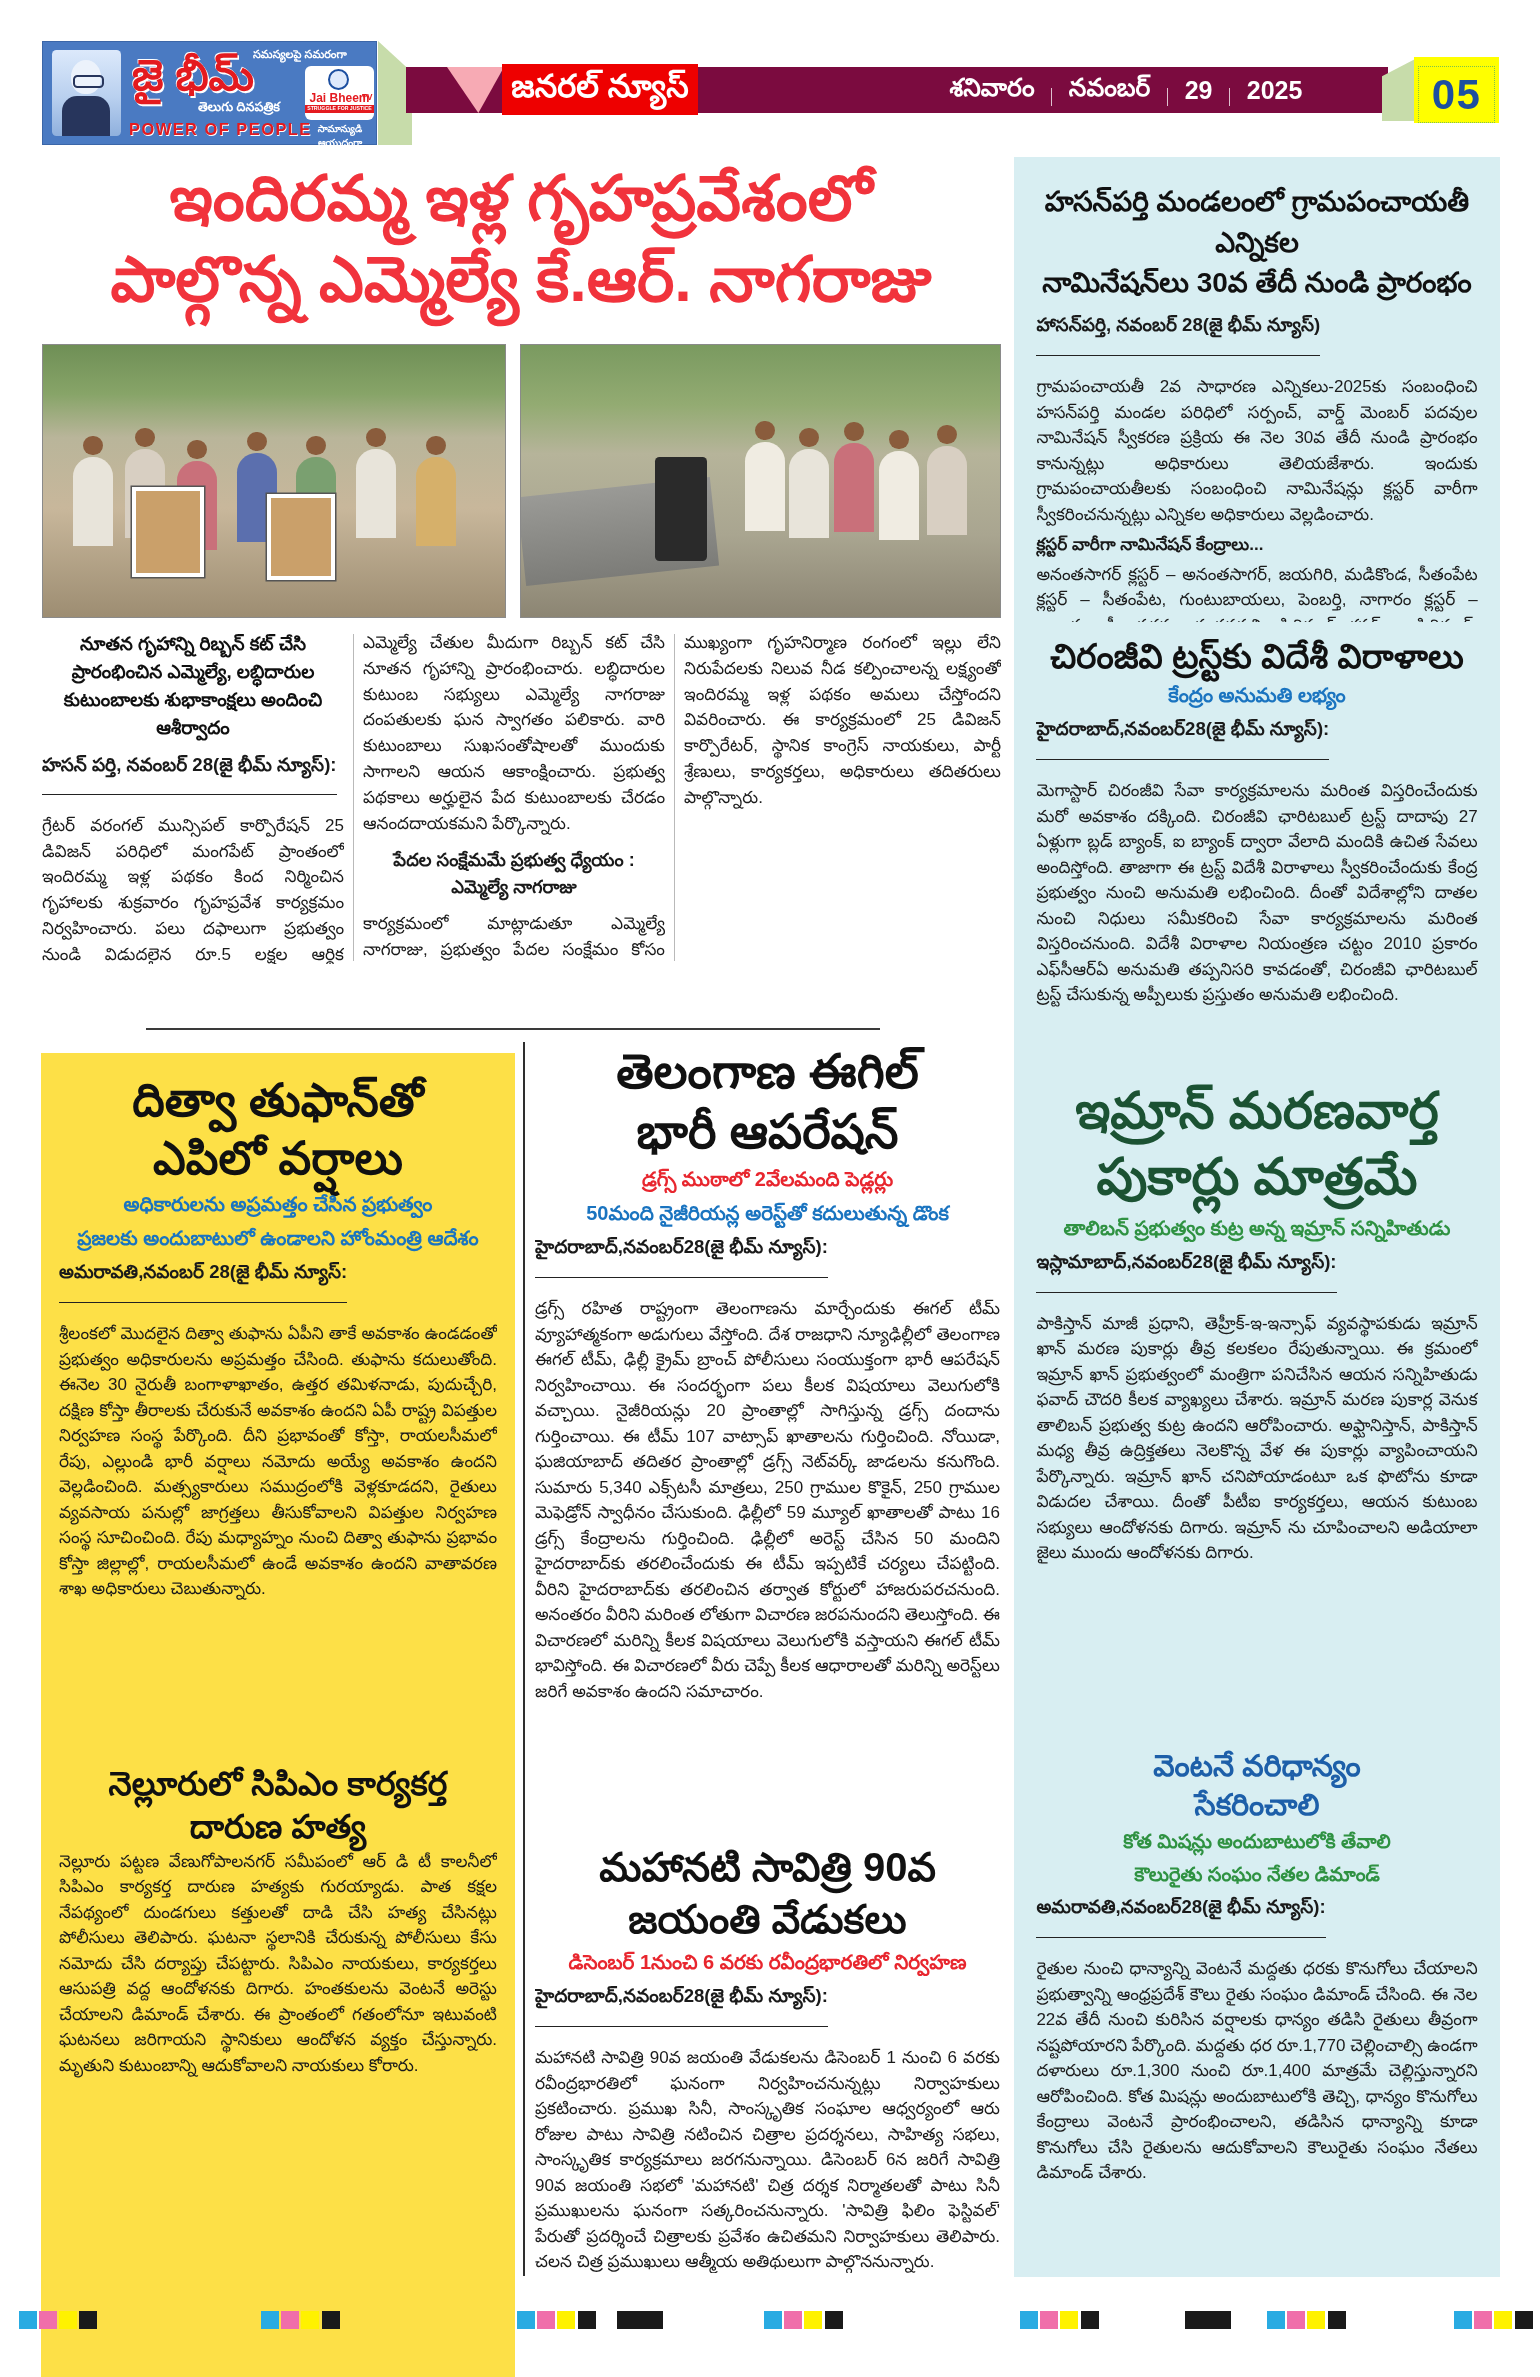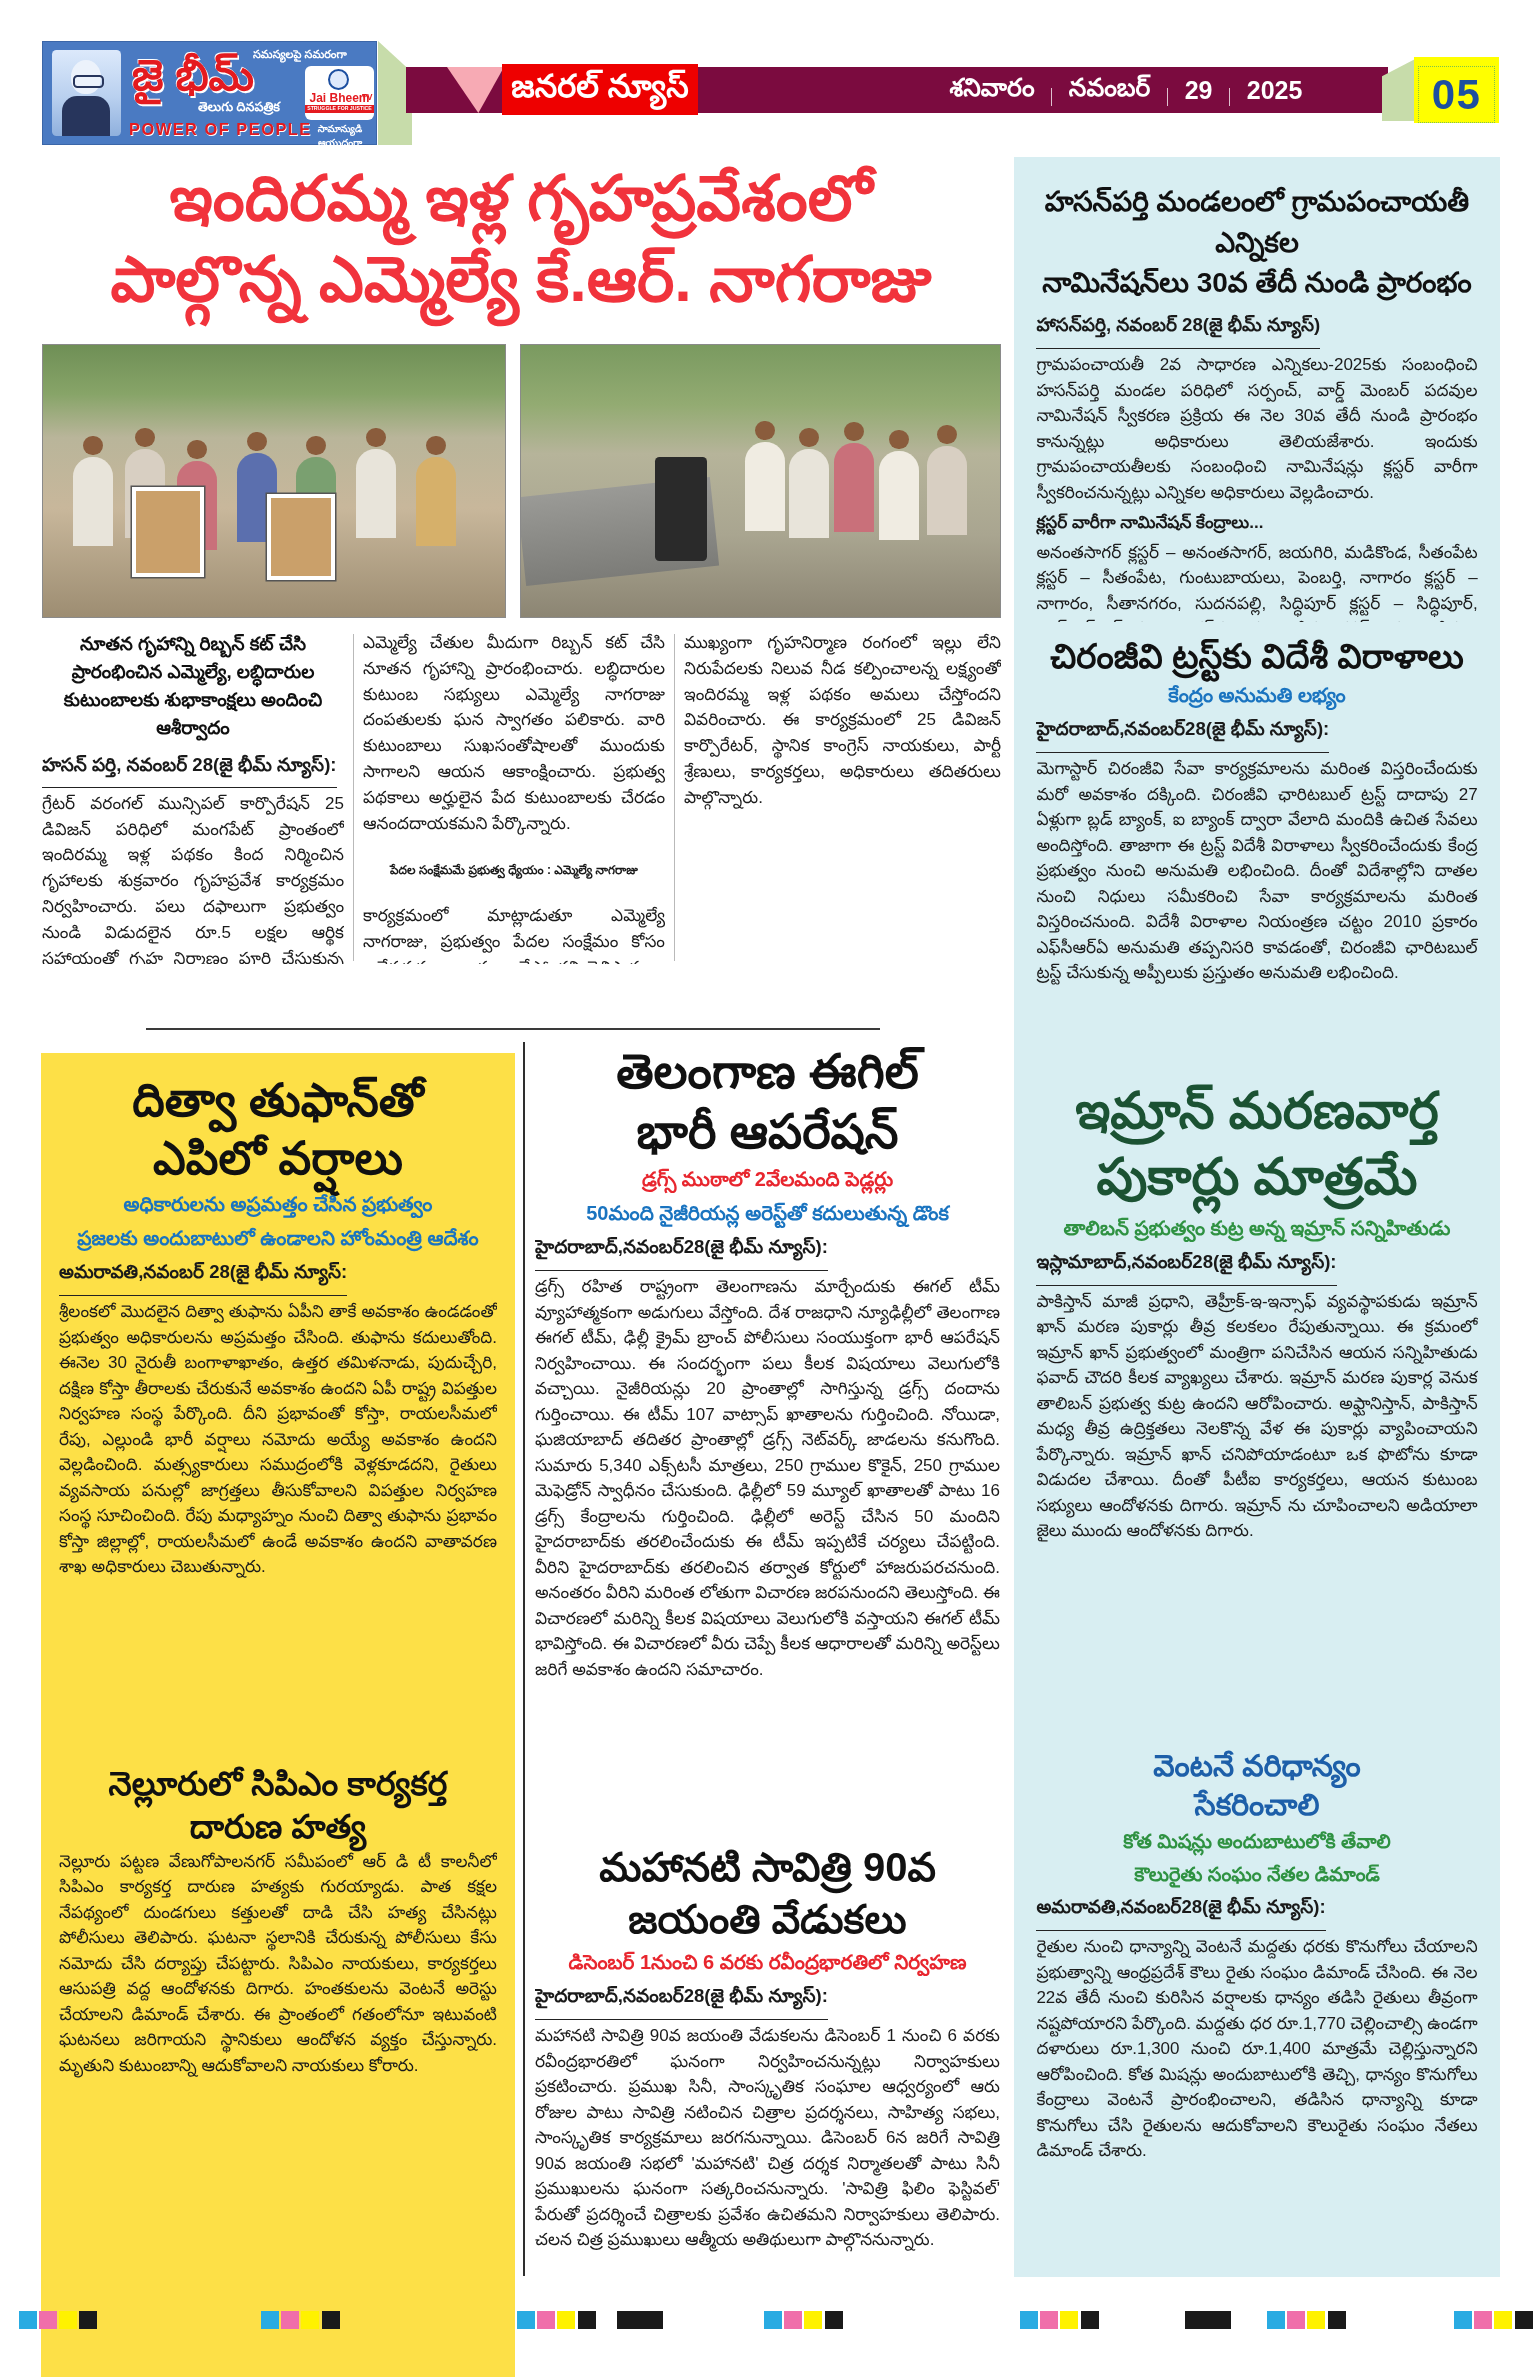--- a/index.html
+++ b/index.html
@@ -39,22 +39,22 @@
   .photo{top:344px;height:274px;overflow:hidden;border:0.7px solid #8a8a8a;box-sizing:border-box;}
   .photo-left{left:42px;width:464px;background:linear-gradient(180deg,#6f8f56 0%,#87a468 18%,#b9b59a 34%,#c8b79b 60%,#9d8d72 100%);}
   .photo-right{left:520px;width:481px;background:linear-gradient(180deg,#7a9a60 0%,#93ab72 22%,#b6b49a 40%,#a9a590 70%,#8c8573 100%);}
   .person{position:absolute;width:40px;height:89px;border-radius:19.4px 19.4px 0 0;}
   .person:before{content:"";position:absolute;left:10.4px;top:-21px;width:19.4px;height:19.4px;border-radius:50%;background:#8a5c3c;}
   .frame{position:absolute;background:#caa06a;border:4.5px solid #ffffff;box-shadow:0 0 0 1.5px #555;}
   .wall{position:absolute;background:linear-gradient(180deg,#9a9a96,#7c7c78);}
   .lead-col{top:630px;height:334px;overflow:hidden;font-size:17px;line-height:1.52;text-align:justify;}
   .col-rule{top:634px;height:327px;width:0.7px;background:#b9b9b9;}
   .lead-intro{font-weight:800;text-align:center;font-size:18.6px;line-height:1.5;color:#101010;margin-bottom:9px;}
-  .dateline{font-weight:800;font-size:18.6px;border-bottom:1.5px solid #222;display:inline-block;padding-bottom:8px;margin-bottom:3px;}
-  .subhead-bold{font-weight:800;font-size:12px;text-align:center;margin:24px 0;}
+  .dateline{font-weight:800;font-size:18.6px;border-bottom:1.5px solid #222;display:inline-block;padding-bottom:15px;margin-bottom:18px;}
+  .subhead-bold{font-weight:800;font-size:18px;text-align:center;margin:10px 0;}
   .mid-rule{left:146px;top:1028px;width:734px;height:1.5px;background:#3a3a3a;}
 
   
   .cream-box{left:41px;top:1053px;width:474px;height:1578px;background:#fde047;overflow:hidden;padding:19.4px 18px;box-sizing:border-box;}
   .cyan-panel{left:1014px;top:157px;width:486px;height:2120px;background:#d8eef2;overflow:hidden;padding:25px 22.4px;box-sizing:border-box;}
   .mid-col{left:535px;top:1042px;width:465px;height:1234px;overflow:hidden;}
   .vert-rule{left:523px;top:1042px;width:1.5px;height:1234px;background:#2e2e2e;}
 
   .art{overflow:hidden;}
   .art h2{margin:0;text-align:center;font-weight:800;}

